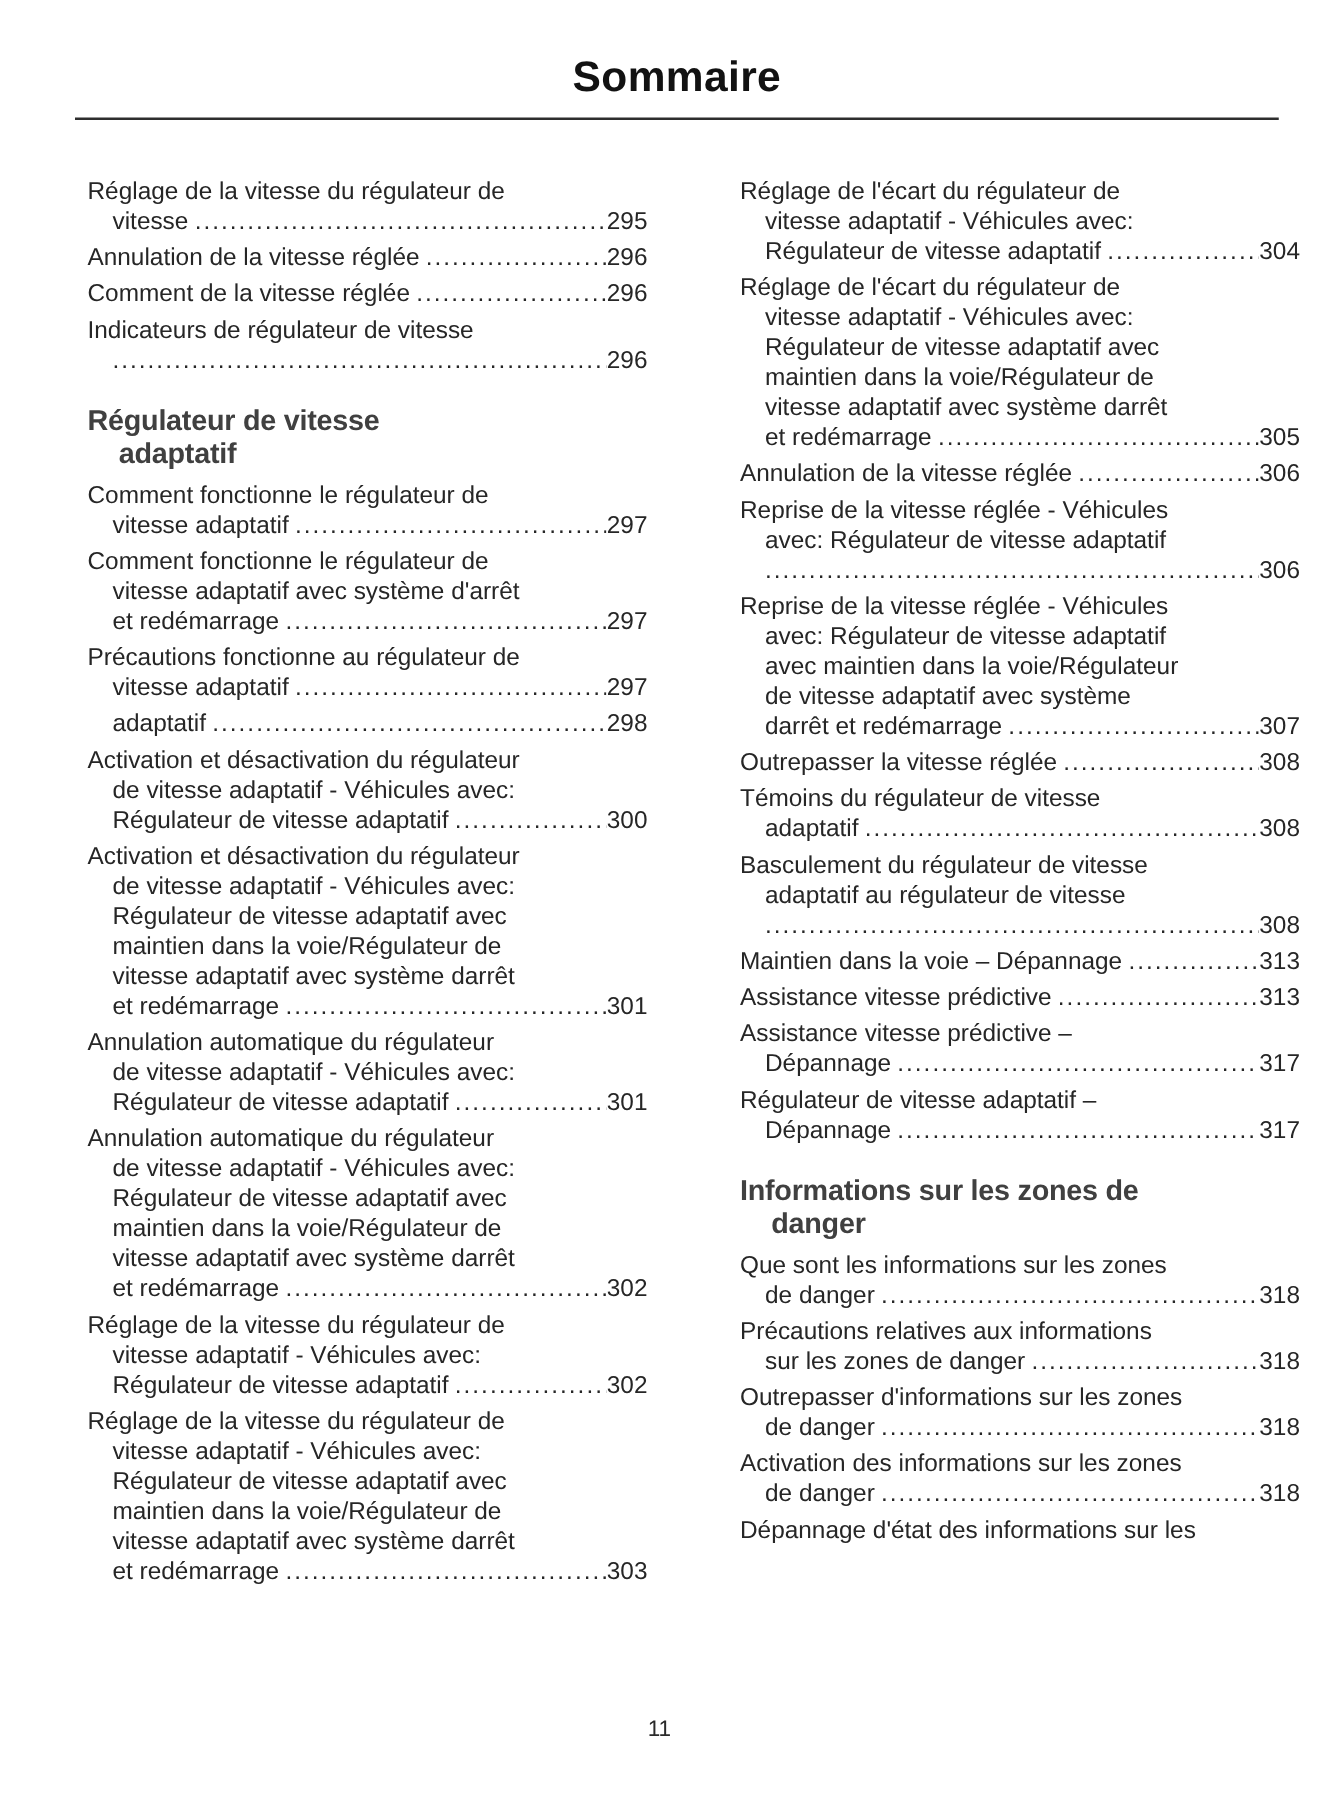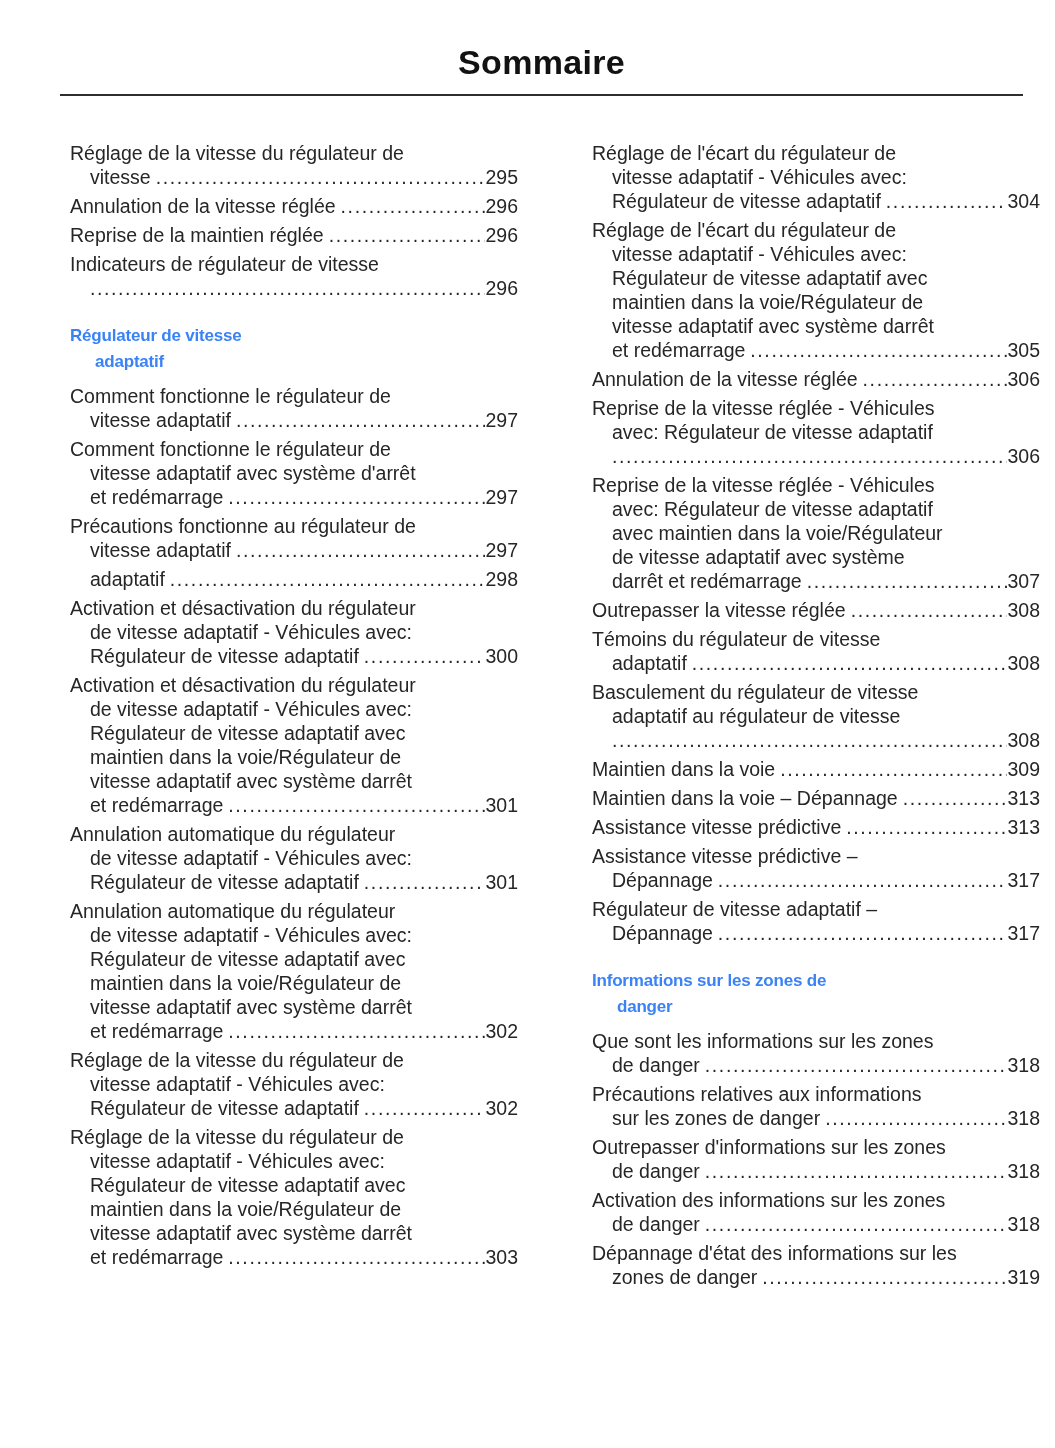--- a/index.html
+++ b/index.html
@@ -53,24 +53,24 @@
     min-width: 0;
   }
   .toc-entry .txt:empty + .leader { margin-left: 0; }
   .toc-entry .leader::after {
     content: "..........................................................................................................................................................";
     letter-spacing: 1.6px;
   }
   .toc-entry .pgnum { flex: 0 0 auto; }
 
   .toc-heading {
-    font-size: 17px;
+    font-size: 23px;
     line-height: 26px;
     font-weight: bold;
-    color: #3b82f6;
+    color: #404040;
     margin: 23px 0 9px 0;
     letter-spacing: -0.2px;
   }
   .toc-heading .hline.cont { padding-left: 25px; }
 
   .pageno {
     position: absolute;
     bottom: 54px;
     left: 0;
     width: 100%;
@@ -97,21 +97,21 @@
         </div>
         <div class="toc-entry">
           <div class="line last">
             <span class="txt">Annulation de la vitesse réglée</span>
             <span class="leader"></span>
             <span class="pgnum">296</span>
           </div>
         </div>
         <div class="toc-entry">
           <div class="line last">
-            <span class="txt">Reprise de la maintien réglée</span>
+            <span class="txt">Comment de la vitesse réglée</span>
             <span class="leader"></span>
             <span class="pgnum">296</span>
           </div>
         </div>
         <div class="toc-entry">
           <div class="line">Indicateurs de régulateur de vitesse</div>
           <div class="line cont last">
             <span class="txt"></span>
             <span class="leader"></span>
             <span class="pgnum">296</span>
@@ -285,27 +285,20 @@
           <div class="line">Basculement du régulateur de vitesse</div>
           <div class="line cont">adaptatif au régulateur de vitesse</div>
           <div class="line cont last">
             <span class="txt"></span>
             <span class="leader"></span>
             <span class="pgnum">308</span>
           </div>
         </div>
         <div class="toc-entry">
           <div class="line last">
-            <span class="txt">Maintien dans la voie</span>
-            <span class="leader"></span>
-            <span class="pgnum">309</span>
-          </div>
-        </div>
-        <div class="toc-entry">
-          <div class="line last">
             <span class="txt">Maintien dans la voie – Dépannage</span>
             <span class="leader"></span>
             <span class="pgnum">313</span>
           </div>
         </div>
         <div class="toc-entry">
           <div class="line last">
             <span class="txt">Assistance vitesse prédictive</span>
             <span class="leader"></span>
             <span class="pgnum">313</span>
@@ -358,21 +351,17 @@
         <div class="toc-entry">
           <div class="line">Activation des informations sur les zones</div>
           <div class="line cont last">
             <span class="txt">de danger</span>
             <span class="leader"></span>
             <span class="pgnum">318</span>
           </div>
         </div>
         <div class="toc-entry">
           <div class="line">Dépannage d'état des informations sur les</div>
-          <div class="line cont last">
-            <span class="txt">zones de danger</span>
-            <span class="leader"></span>
-            <span class="pgnum">319</span>
-          </div>
         </div>
       </div>
   </div>
+  <div class="pageno">11</div>
 </div>
 
 </body></html>

